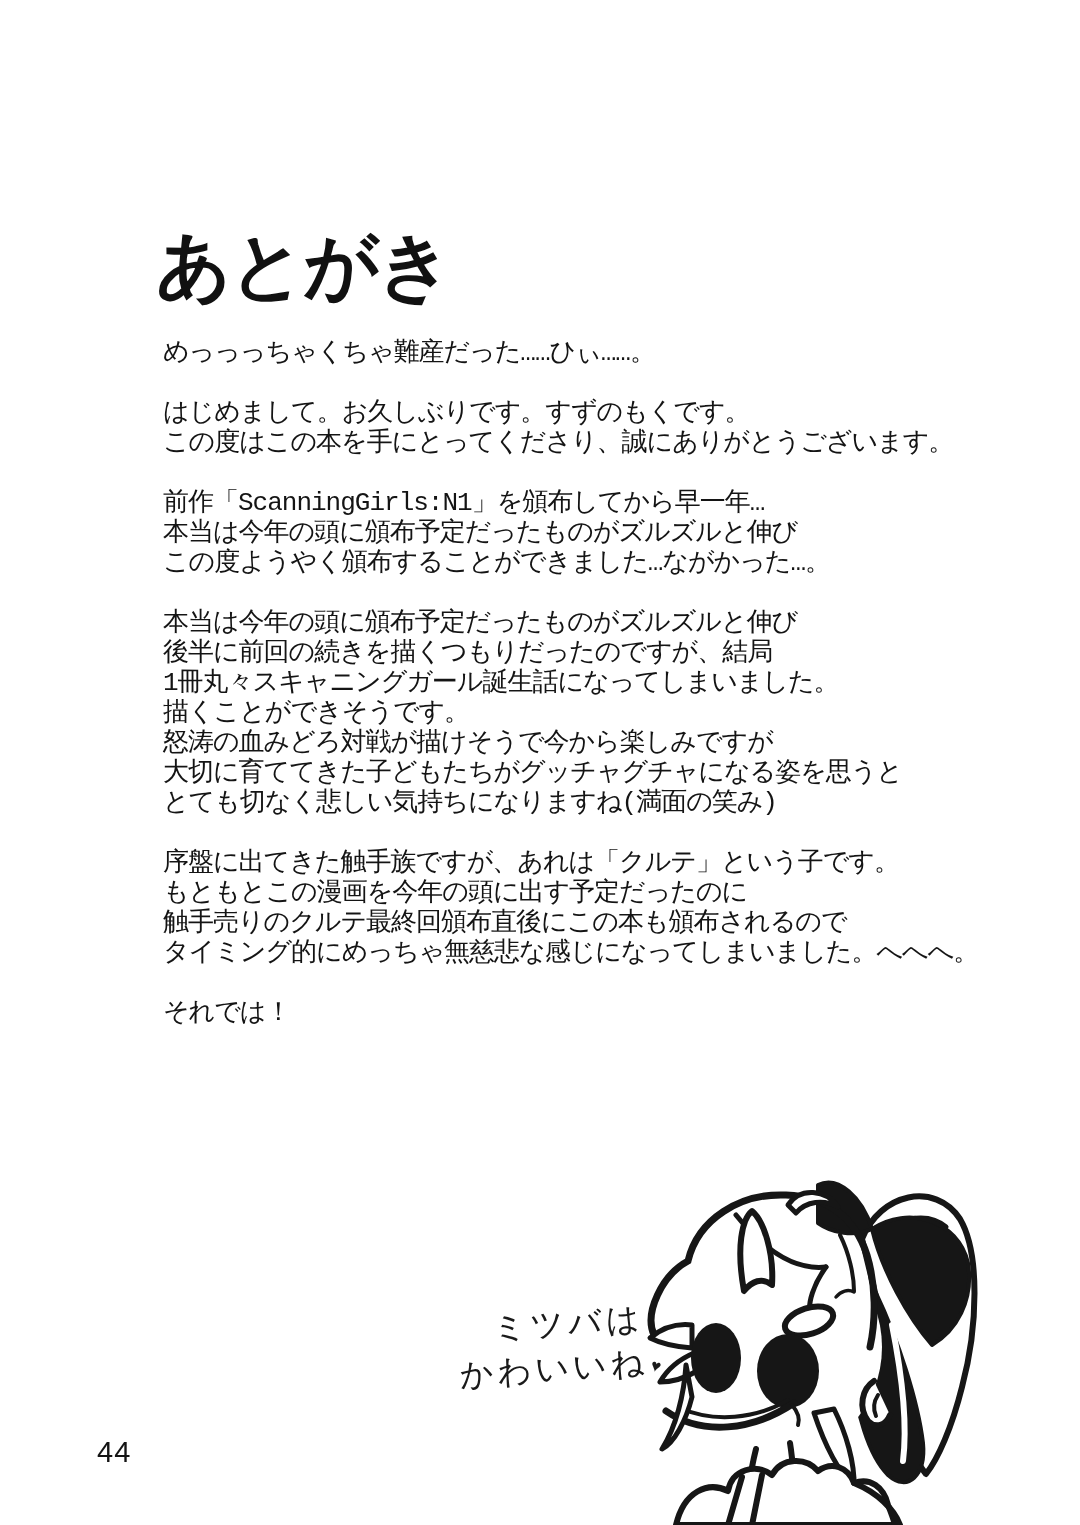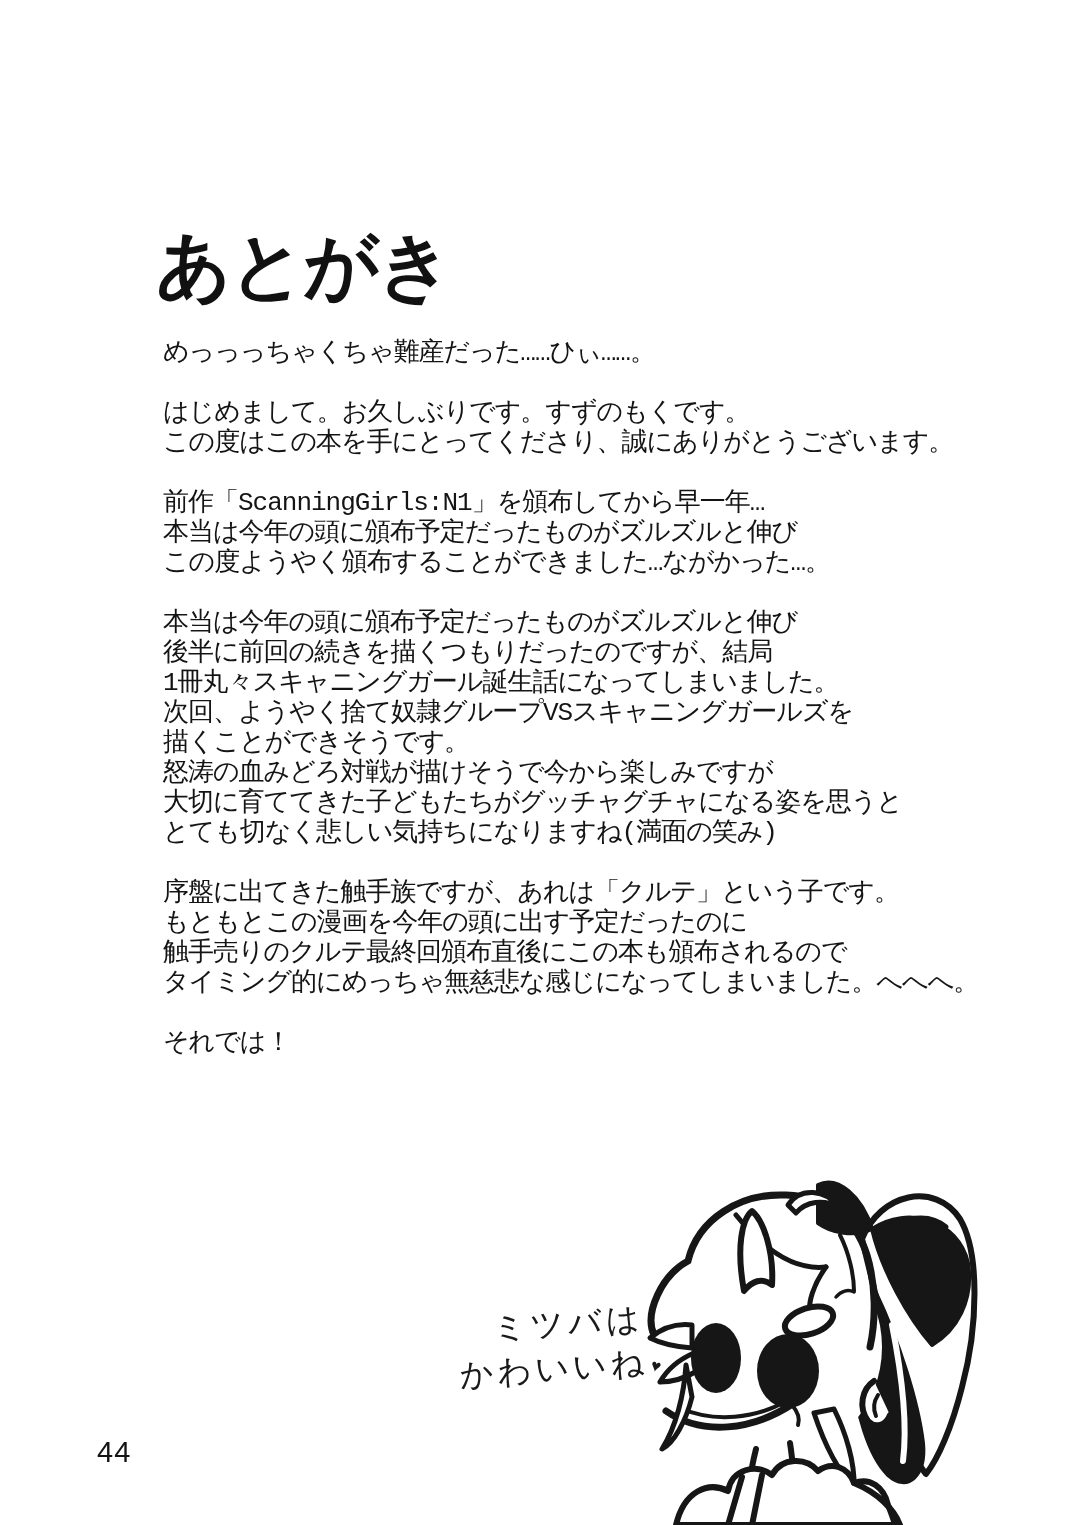--- a/index.html
+++ b/index.html
@@ -80,21 +80,20 @@
     </div>
     <div class="para">
       <div class="line">前作「ScanningGirls:N1」を頒布してから早一年…</div>
       <div class="line">本当は今年の頭に頒布予定だったものがズルズルと伸び</div>
       <div class="line">この度ようやく頒布することができました…ながかった…。</div>
     </div>
     <div class="para">
       <div class="line">本当は今年の頭に頒布予定だったものがズルズルと伸び</div>
       <div class="line">後半に前回の続きを描くつもりだったのですが、結局</div>
       <div class="line">1冊丸々スキャニングガール誕生話になってしまいました。</div>
-      <div class="line">次回、ようやく捨て奴隷グループVSスキャニングガールズを</div>
       <div class="line">描くことができそうです。</div>
       <div class="line">怒涛の血みどろ対戦が描けそうで今から楽しみですが</div>
       <div class="line">大切に育ててきた子どもたちがグッチャグチャになる姿を思うと</div>
       <div class="line">とても切なく悲しい気持ちになりますね(満面の笑み)</div>
     </div>
     <div class="para">
       <div class="line">序盤に出てきた触手族ですが、あれは「クルテ」という子です。</div>
       <div class="line">もともとこの漫画を今年の頭に出す予定だったのに</div>
       <div class="line">触手売りのクルテ最終回頒布直後にこの本も頒布されるので</div>
       <div class="line">タイミング的にめっちゃ無慈悲な感じになってしまいました。へへへ。</div>

